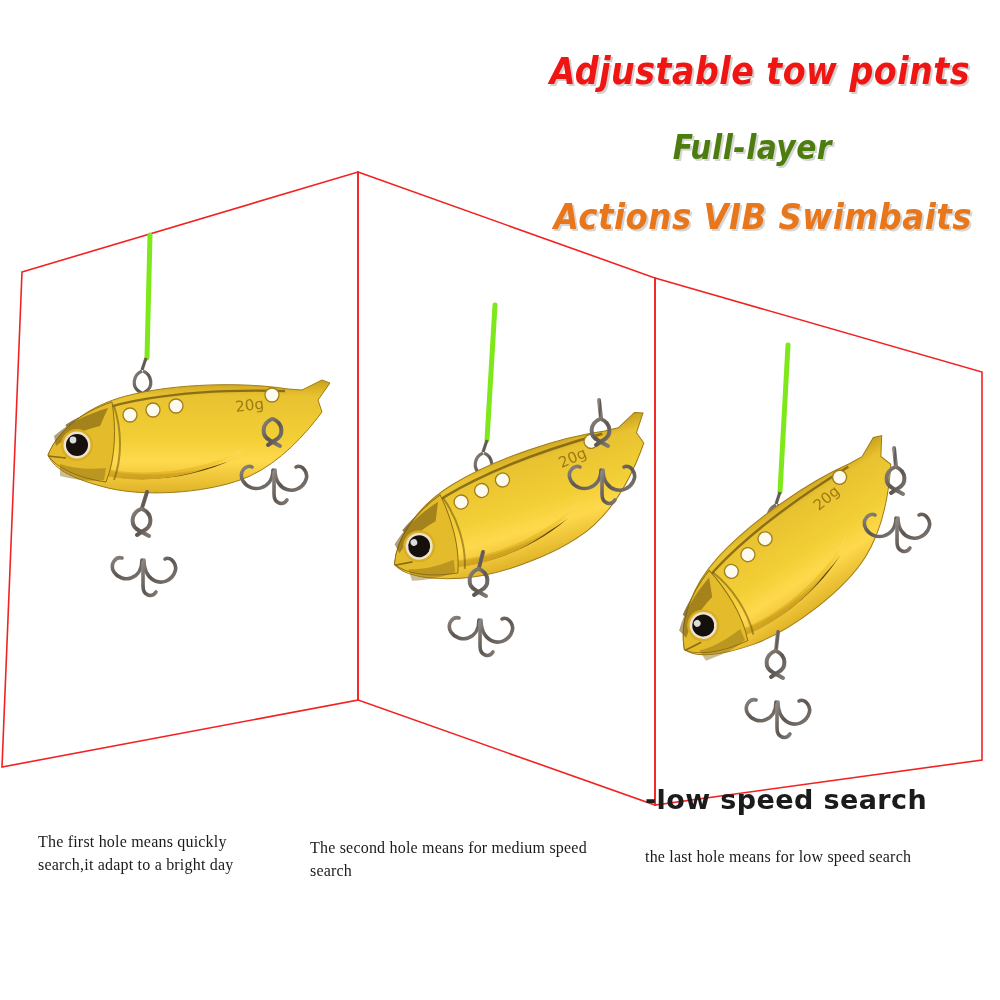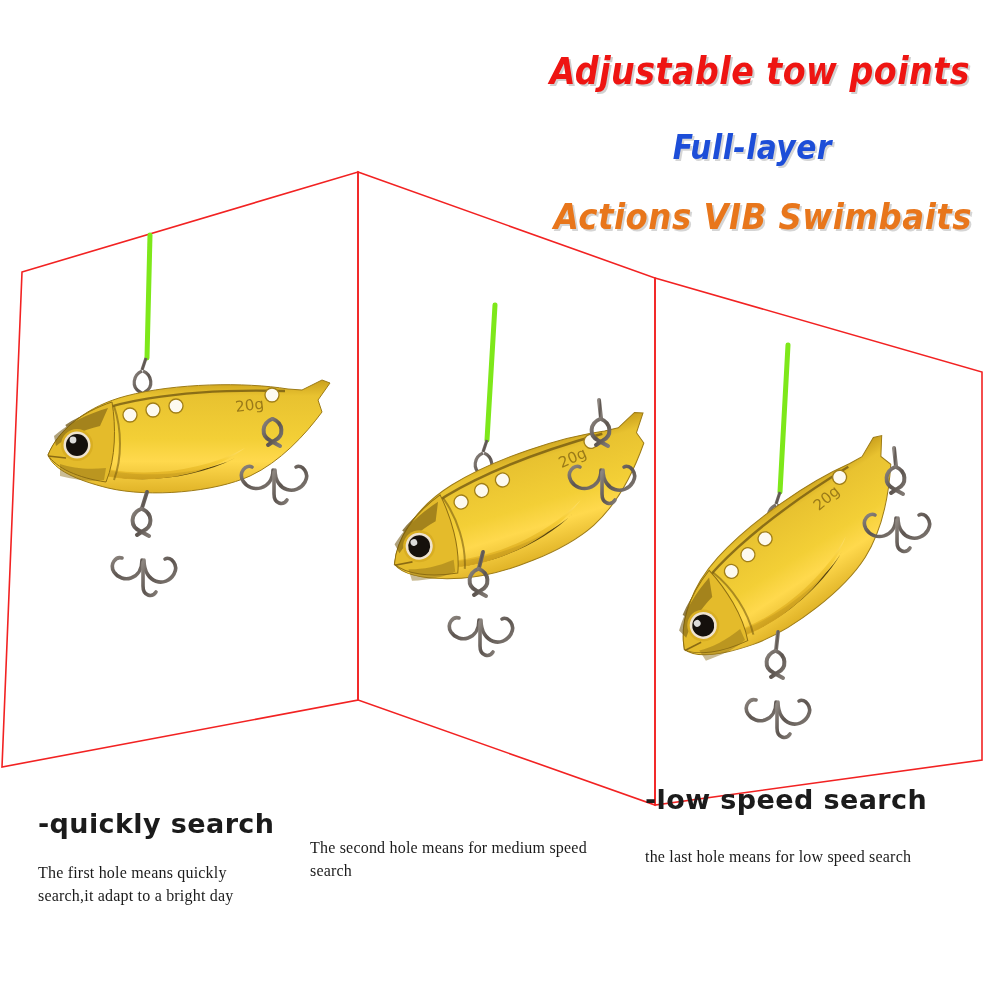--- a/index.html
+++ b/index.html
@@ -12,21 +12,21 @@
     position:relative;
   }
   #stage{position:relative;width:1000px;height:1000px;background:#fff;}
 
   
   .headline{position:absolute;right:36px;text-align:center;white-space:nowrap;
     font-style:italic;font-weight:bold;letter-spacing:.5px;
     font-family:"DejaVu Sans Condensed","DejaVu Sans",sans-serif;}
   .hl1{top:50px;right:30px;font-size:37px;color:#ee1512;
        text-shadow:2px 2px 0 rgba(150,150,150,.45);}
-  .hl2{top:128px;right:168px;font-size:33px;color:#1d4ed8;
+  .hl2{top:128px;right:168px;font-size:33px;color:#4d7c0f;
        text-shadow:2px 2px 0 rgba(150,150,150,.40);}
   .hl3{top:196px;right:28px;font-size:36px;color:#e8761b;
        text-shadow:2px 2px 0 rgba(150,150,150,.40);}
 
   
   #panels{position:absolute;left:0;top:0;width:1000px;height:1000px;}
 
   
   .cap{position:absolute;}
   .cap-title{font-size:27px;font-weight:bold;color:#1b1b1b;white-space:nowrap;
@@ -302,21 +302,20 @@
       <path d="M 227,127 c -10,4 -12,17 -1,22 l 9,5"></path>
       <path d="M 228,127 c 10,4 12,17 1,22 l -6,4"></path>
       <path d="M 228,153 L 228,178"></path>
       <path d="M 228,178 c 0,20 -22,24 -30,11 c -5,-9 3,-17 9,-14" stroke-width="3.6"></path>
       <path d="M 230,178 c 0,22 22,26 30,12 c 5,-9 -3,-18 -9,-15" stroke-width="3.6"></path>
       <path d="M 229,180 L 229,202 c 0,10 9,12 13,6" stroke-width="3.6"></path>
     </g>
   </svg>
 
   <div class="cap" id="cap1">
-    <div class="cap-title">-quickly search</div>
     <div class="cap-body">The first hole means quickly search,it adapt to a bright day</div>
   </div>
 
   <div class="cap" id="cap2">
     <div class="cap-body">The second hole means for medium speed search</div>
   </div>
 
   <div class="cap" id="cap3">
     <div class="cap-title">-low speed search</div>
     <div class="cap-body">the last hole means for low speed search</div>

